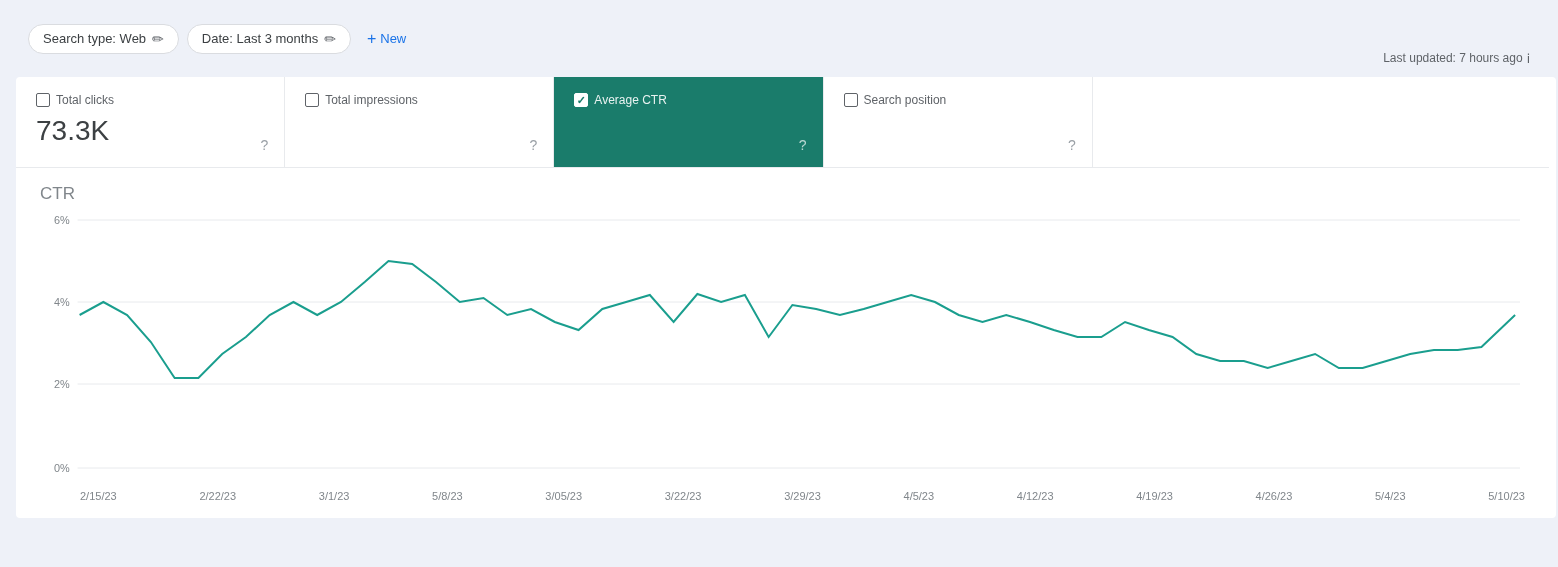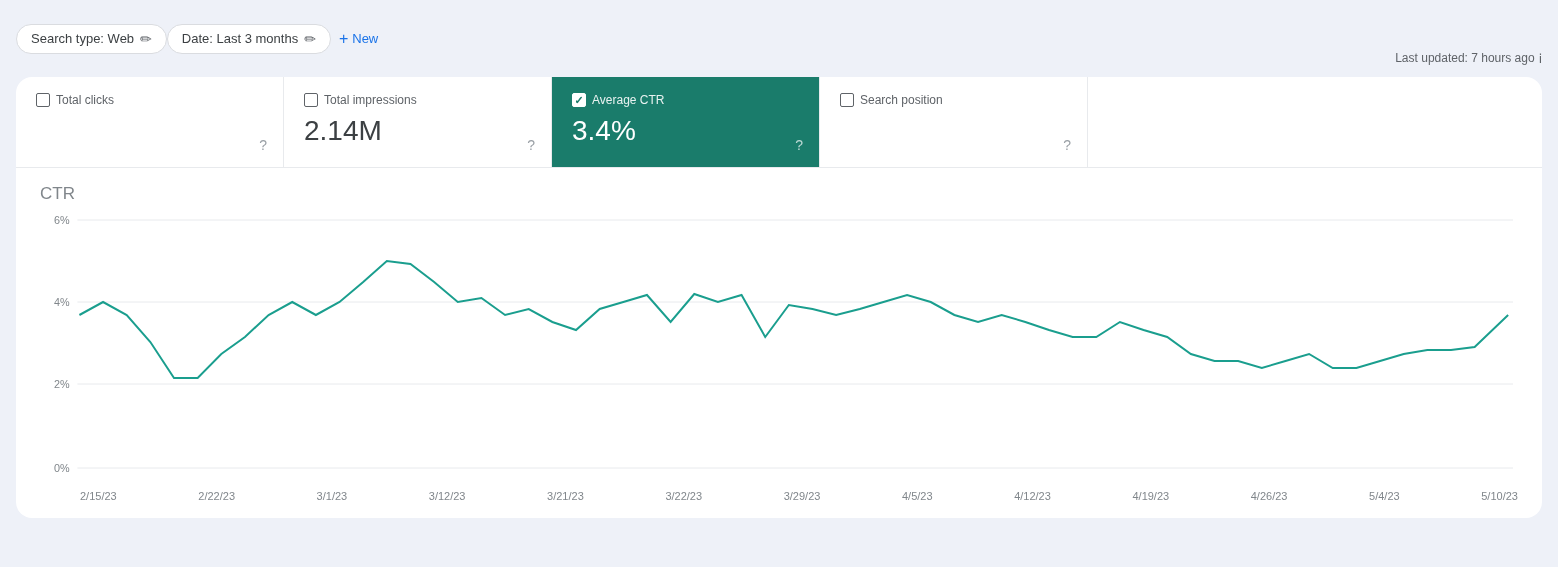--- a/index.html
+++ b/index.html
@@ -5,21 +5,22 @@
     * { box-sizing: border-box; margin: 0; padding: 0; }
     body {
       background: #eef1f8;
       font-family: 'Google Sans', Arial, sans-serif;
       font-size: 13px;
       color: #333;
     }
     .top-bar {
       display: flex;
       align-items: center;
-      padding: 10px 16px;
+      padding: 10px 28px;
+      gap: 8px;
       background: #eef1f8;
     }
     .filter-pill {
       display: flex;
       align-items: center;
       gap: 6px;
       background: #fff;
       border: 1px solid #dadce0;
       border-radius: 20px;
       padding: 6px 14px;
@@ -51,23 +52,23 @@
       margin-left: auto;
       color: #5f6368;
       font-size: 12px;
       display: flex;
       align-items: center;
       gap: 4px;
       margin-top: 39px;
     }
     .main-card {
       background: #fff;
-      border-radius: 16px;
-      margin: 0 16px 16px 16px;
-      padding: 0 0 16px 0;
+      border-radius: 4px;
+      margin: 0 2px 16px 16px;
+      padding: 0 7px 16px 0;
       overflow: hidden;
     }
     .metrics-row {
       display: flex;
       border-bottom: 1px solid #e8eaed;
     }
     .metric-card {
       flex: 1;
       padding: 16px 20px;
       border-right: 1px solid #e8eaed;
@@ -178,40 +179,39 @@
 </div>
 
 <div class="main-card">
   <div class="metrics-row">
 
     <div class="metric-card">
       <div class="metric-header">
         <div class="metric-checkbox"></div>
         <span class="metric-label">Total clicks</span>
       </div>
+      <div class="metric-value">73.3K</div>
       <span class="metric-help">?</span>
     </div>
 
     <div class="metric-card">
       <div class="metric-header">
         <div class="metric-checkbox"></div>
         <span class="metric-label">Total impressions</span>
       </div>
-      <div class="metric-value">2.14M</div>
       <span class="metric-help">?</span>
     </div>
 
     <div class="metric-card active">
       <div class="metric-header">
         <div class="metric-checkbox">
           <span class="checkmark">✓</span>
         </div>
         <span class="metric-label">Average CTR</span>
       </div>
-      <div class="metric-value">3.4%</div>
       <span class="metric-help">?</span>
     </div>
 
     <div class="metric-card">
       <div class="metric-header">
         <div class="metric-checkbox"></div>
         <span class="metric-label">Search position</span>
       </div>
       <span class="metric-help">?</span>
     </div>
@@ -294,22 +294,22 @@
             1432,144
             1456,141
             1490,109
           "></polyline>
       </svg>
     </div>
     <div class="x-labels">
       <span>2/15/23</span>
       <span>2/22/23</span>
       <span>3/1/23</span>
-      <span>3/12/23</span>
-      <span>3/21/23</span>
+      <span>5/8/23</span>
+      <span>3/05/23</span>
       <span>3/22/23</span>
       <span>3/29/23</span>
       <span>4/5/23</span>
       <span>4/12/23</span>
       <span>4/19/23</span>
       <span>4/26/23</span>
       <span>5/4/23</span>
       <span>5/10/23</span>
     </div>
   </div>

